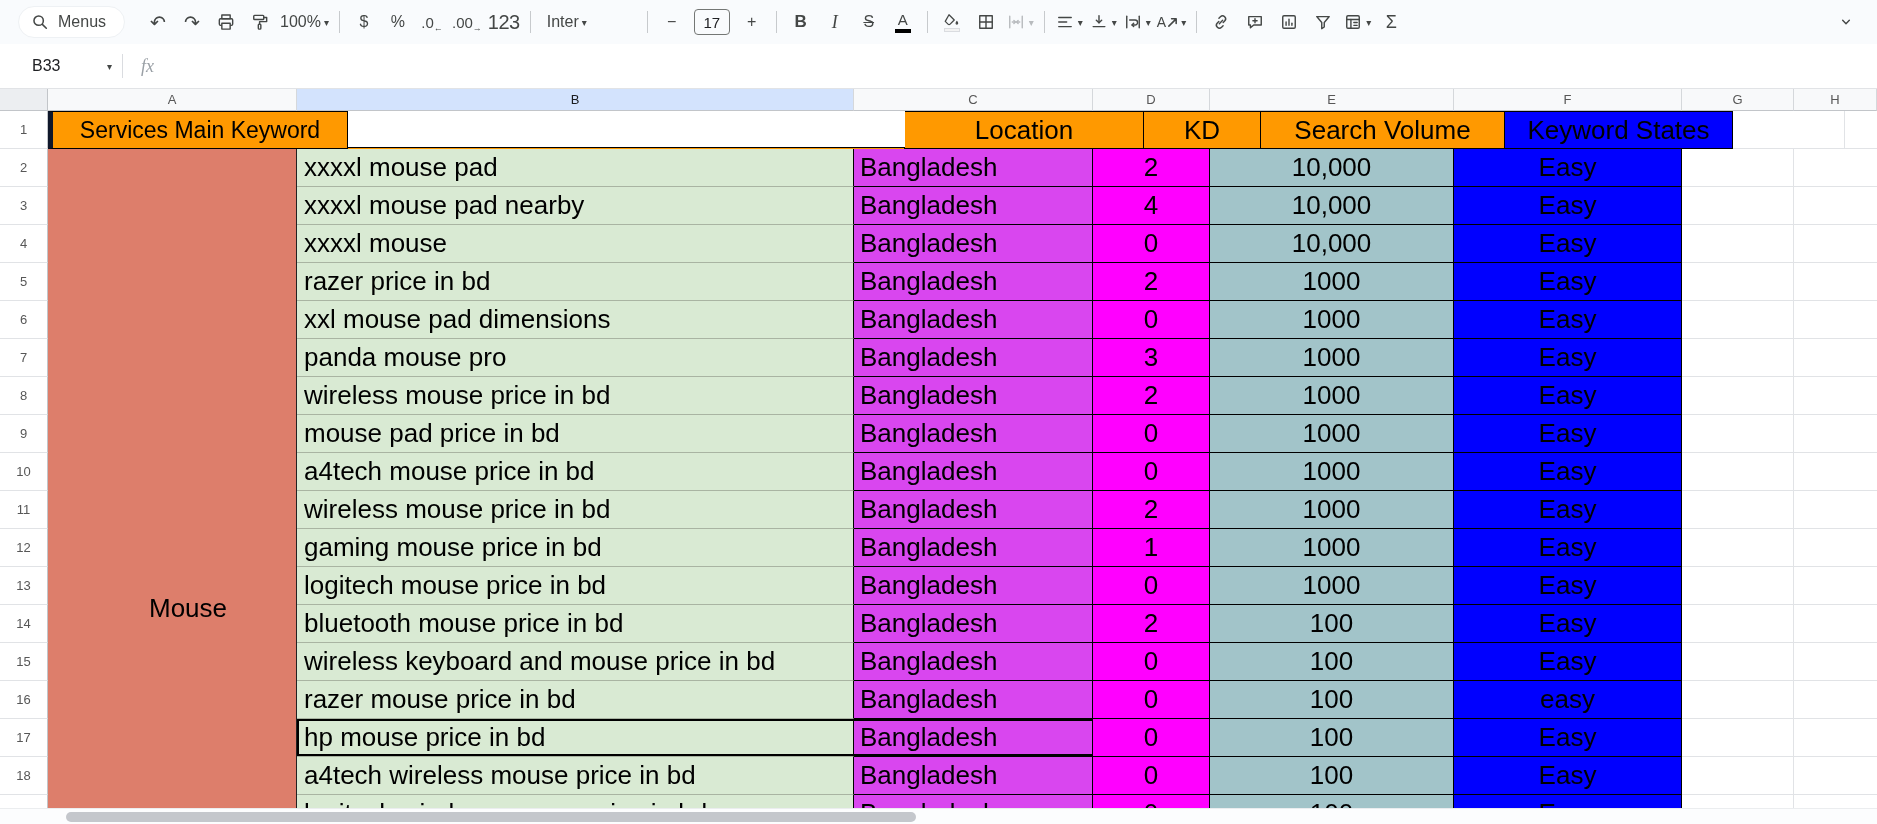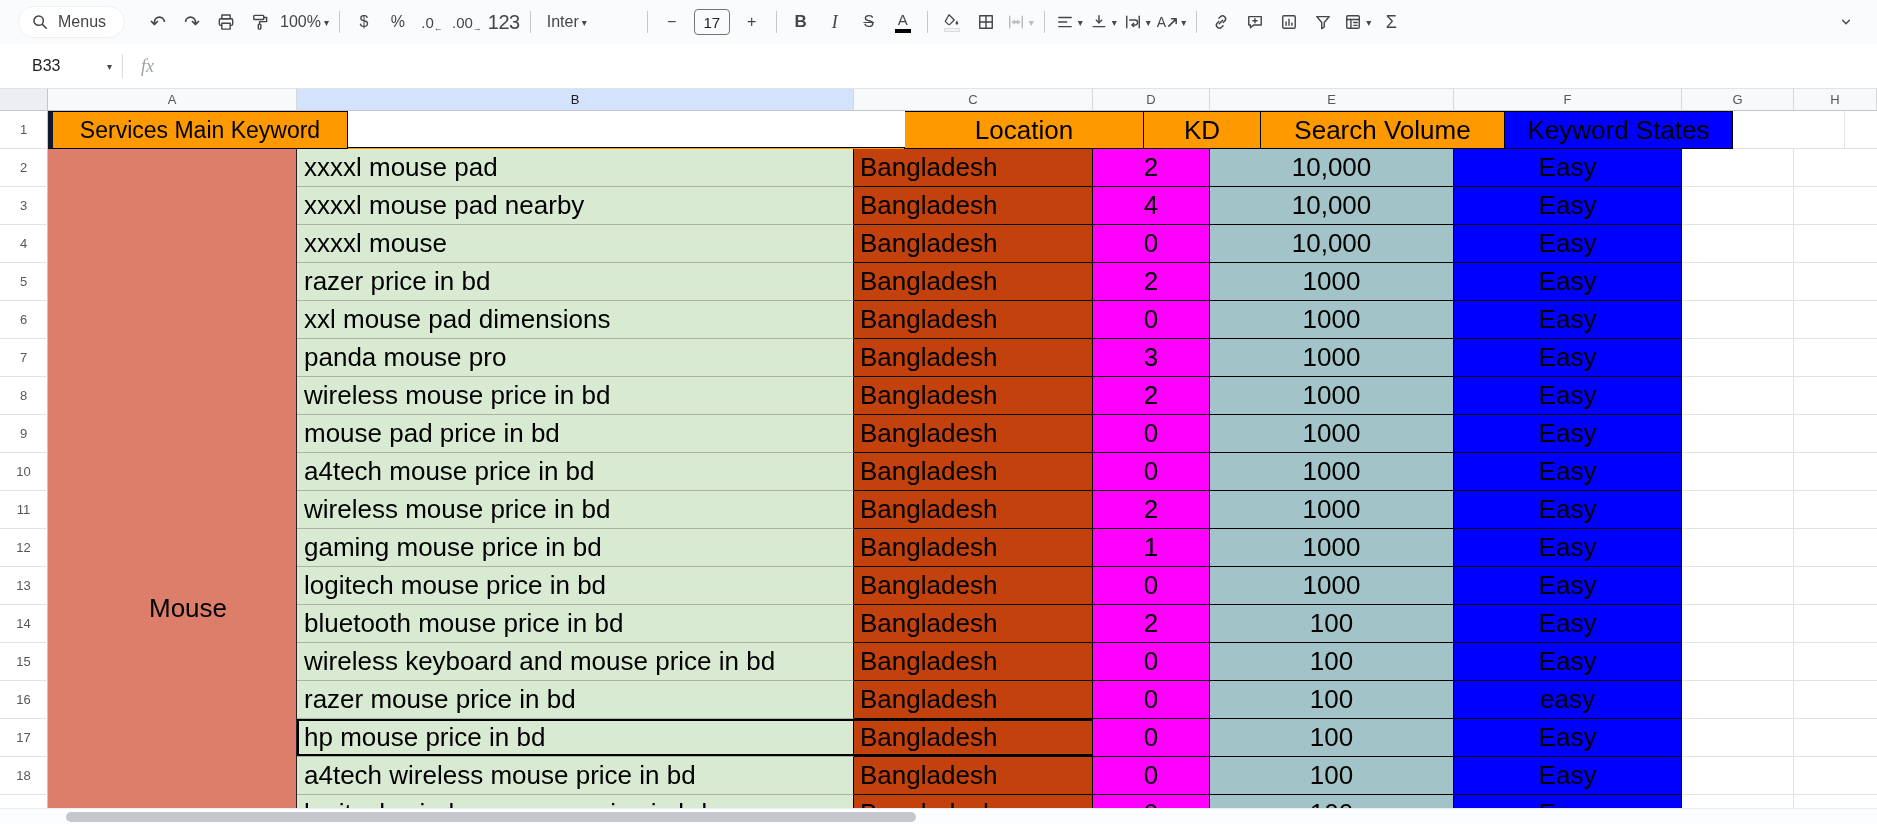--- a/index.html
+++ b/index.html
@@ -99,21 +99,21 @@
   .mouse-label { position:absolute; top:444px; left:16px; width:100%; text-align:center; font-size:26px; color:#000; }
 
   
   .rows { position:absolute; left:297px; top:149px; width:1580px; }
   .grid-row { display:flex; height:38px; }
   .cell {
     height:38px; display:flex; align-items:center; font-size:26px; color:#000;
     white-space:nowrap; overflow:hidden;
   }
   .cell.b { width:557px; background:#d9ead3; padding-left:7px; border-right:1px solid #000; border-bottom:1px solid #a9b4a2; }
-  .cell.c { width:239px; background:#c2410c; padding-left:6px; border-right:1px solid #000; border-bottom:1px solid #000; }
+  .cell.c { width:239px; background:#d946ef; padding-left:6px; border-right:1px solid #000; border-bottom:1px solid #000; }
   .cell.d { width:117px; background:#ff00ff; justify-content:center; border-right:1px solid #000; border-bottom:1px solid #000; }
   .cell.e { width:244px; background:#a2c4c9; justify-content:center; border-right:1px solid #000; border-bottom:1px solid #000; }
   .cell.f { width:228px; background:#0000ff; justify-content:center; border-right:1px solid #000; border-bottom:1px solid #000; }
   .cell.g { width:112px; background:#fff; border-right:1px solid #e1e3e6; border-bottom:1px solid #e1e3e6; }
   .cell.h { width:83px;  background:#fff; border-bottom:1px solid #e1e3e6; }
   .boxed-b { box-shadow: inset 2px 0 0 #000, inset 0 2px 0 #000, inset 0 -2px 0 #000; }
   .boxed-c { box-shadow: inset 0 2px 0 #000, inset 0 -2px 0 #000; }
 
   
   .h-scroll { position:absolute; left:0; right:0; bottom:0; height:16px; background:#fcfdfe; border-top:1px solid #ebedef; }

